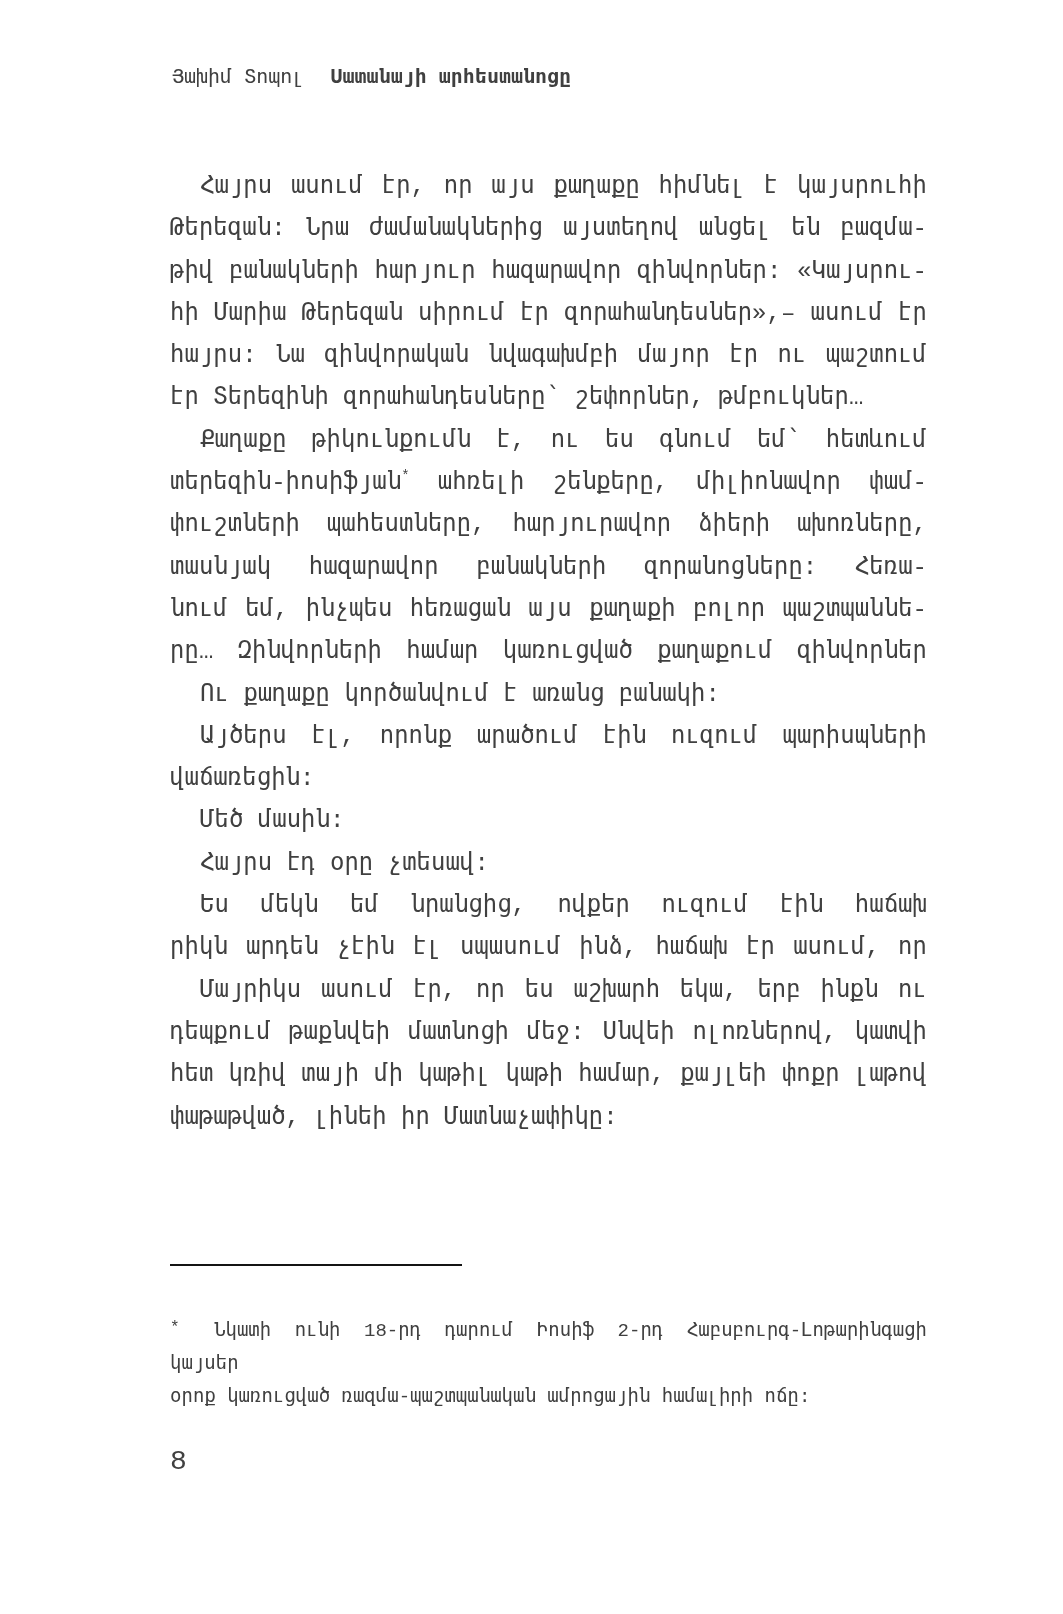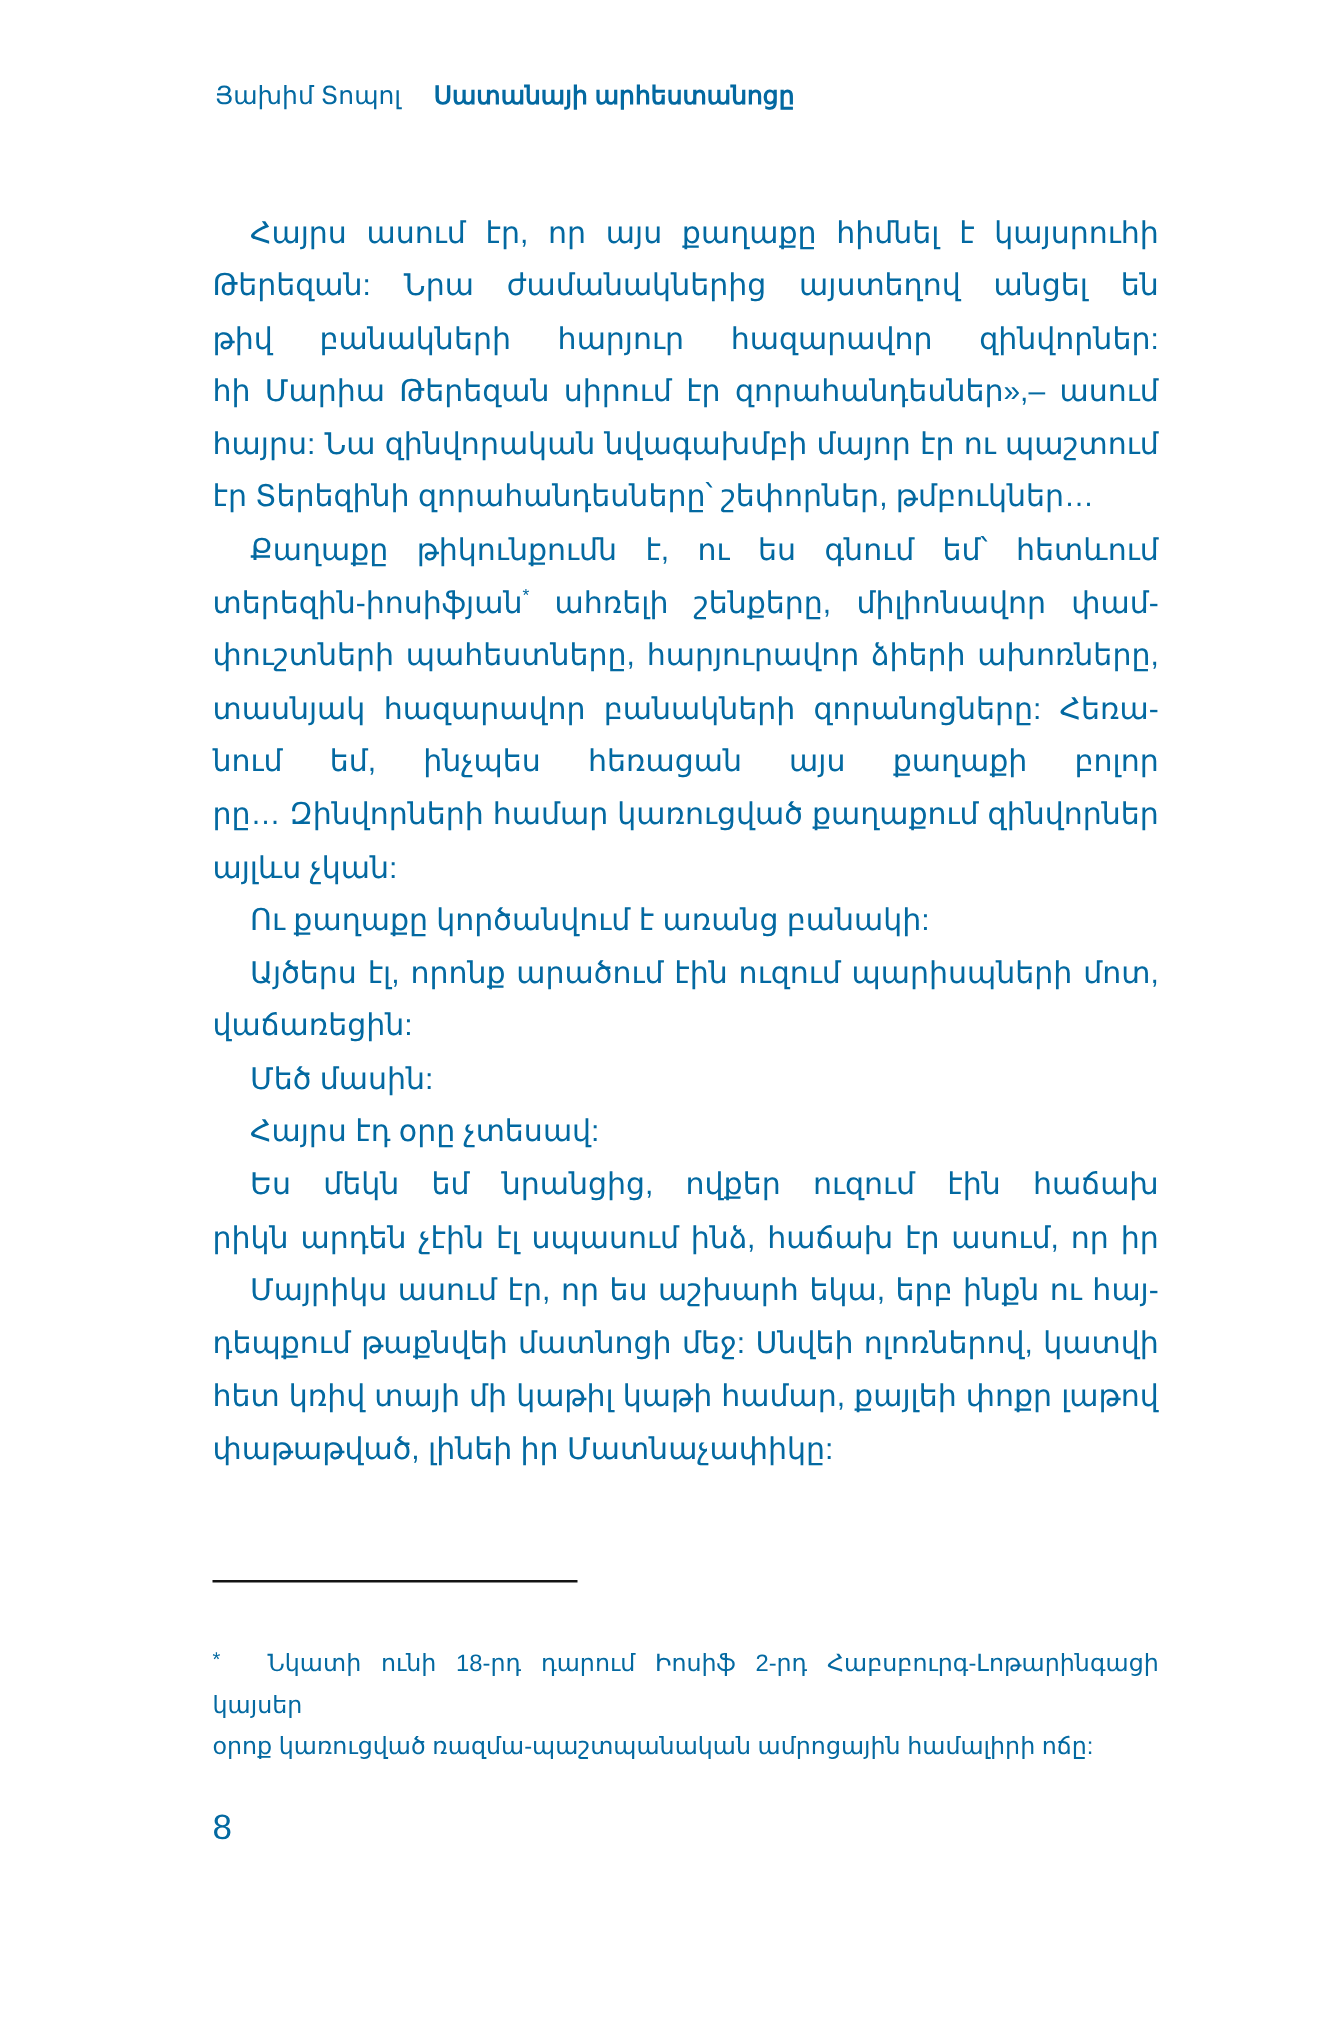--- a/index.html
+++ b/index.html
@@ -1,22 +1,22 @@
 <!DOCTYPE html>
 <html><head>
 <meta charset="utf-8">
 <style>
   html, body { margin: 0; padding: 0; }
   .page {
     position: relative;
     width: 1063px;
     height: 1614px;
     background: #ffffff;
-    font-family: Liberation Sans, sans-serif;
-    color: #0369a1;
+    font-family: Liberation Mono, monospace;
+    color: #404040;
     overflow: hidden;
   }
   .running-header {
     position: absolute;
     left: 172px;
     top: 64px;
     font-size: 20px;
     white-space: nowrap;
   }
   .running-header .author { font-weight: normal; margin-right: 26px; }
@@ -93,21 +93,20 @@
       <div class="line">թիվ բանակների հարյուր հազարավոր զինվորներ: «Կայսրու-</div>
       <div class="line">հի Մարիա Թերեզան սիրում էր զորահանդեսներ»,– ասում էր</div>
       <div class="line">հայրս: Նա զինվորական նվագախմբի մայոր էր ու պաշտում</div>
       <div class="line last">էր Տերեզինի զորահանդեսները՝ շեփորներ, թմբուկներ…</div>
       <div class="line first">Քաղաքը թիկունքումն է, ու ես գնում եմ՝ հետևում թողնելով</div>
       <div class="line">տերեզին-իոսիֆյան<sup>*</sup> ահռելի շենքերը, միլիոնավոր փամ-</div>
       <div class="line">փուշտների պահեստները, հարյուրավոր ձիերի ախոռները,</div>
       <div class="line">տասնյակ հազարավոր բանակների զորանոցները: Հեռա-</div>
       <div class="line">նում եմ, ինչպես հեռացան այս քաղաքի բոլոր պաշտպաննե-</div>
       <div class="line">րը… Զինվորների համար կառուցված քաղաքում զինվորներ</div>
-      <div class="line last">այլևս չկան:</div>
       <div class="line first last">Ու քաղաքը կործանվում է առանց բանակի:</div>
       <div class="line first">Այծերս էլ, որոնք արածում էին ուզում պարիսպների մոտ,</div>
       <div class="line last">վաճառեցին:</div>
       <div class="line first last">Մեծ մասին:</div>
       <div class="line first last">Հայրս էդ օրը չտեսավ:</div>
       <div class="line first last">Ես մեկն եմ նրանցից, ովքեր ուզում էին հաճախ Տերեզինը:</div>
       <div class="line">րիկն արդեն չէին էլ սպասում ինձ, հաճախ էր ասում, որ իր</div>
       <div class="line first">Մայրիկս ասում էր, որ ես աշխարհ եկա, երբ ինքն ու հայ-</div>
       <div class="line">դեպքում թաքնվեի մատնոցի մեջ: Սնվեի ոլոռներով, կատվի</div>
       <div class="line">հետ կռիվ տայի մի կաթիլ կաթի համար, քայլեի փոքր լաթով</div>

